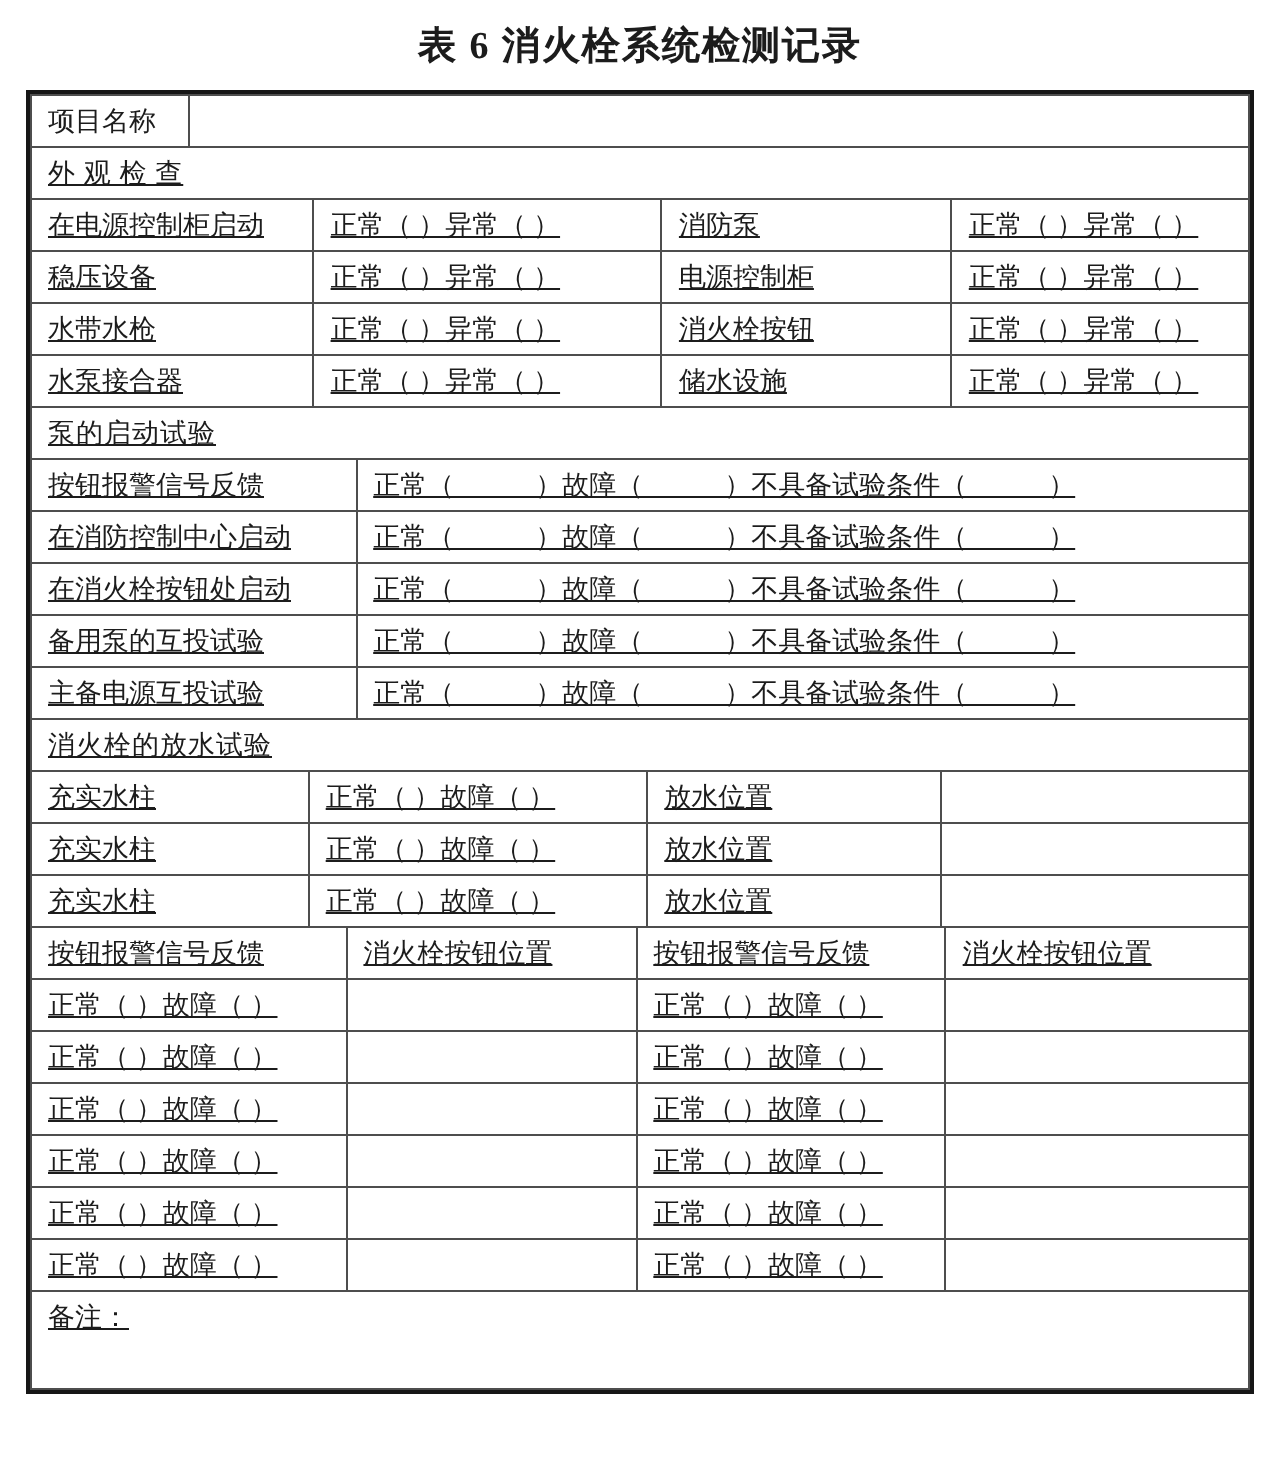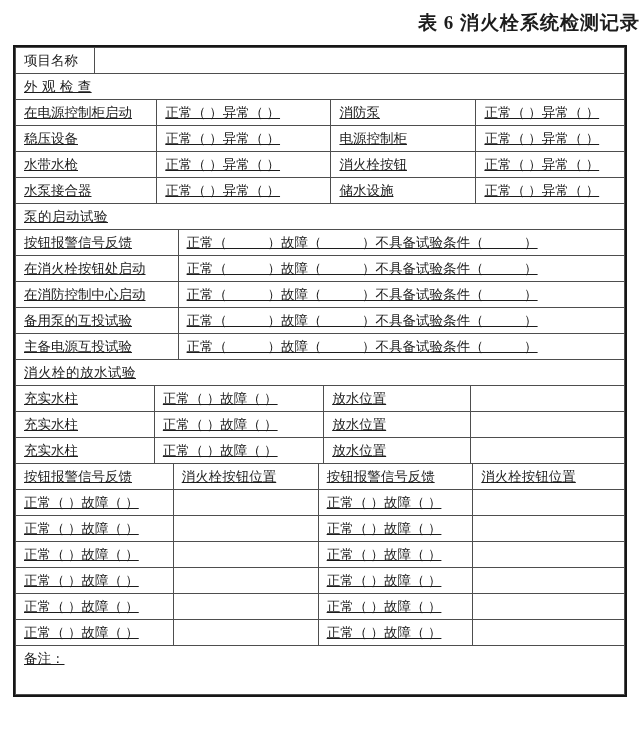--- a/index.html
+++ b/index.html
@@ -2,21 +2,21 @@
 <html><head>
 <meta charset="utf-8">
 <style>
   html,body{margin:0;padding:0;}
   body{
     width:640px;height:737px;background:#ffffff;
     font-family:"Liberation Serif","DejaVu Serif",serif;
     color:#1c1c1c;
   }
   .title{
-    text-align:right;font-size:19px;font-weight:bold;
+    text-align:center;font-size:19px;font-weight:bold;
     margin:10px 0 9px 0;letter-spacing:1px;
   }
   .tbl{
     margin:0 13px;border:2px solid #161616;background:#fff;
   }
   table.sec{
     width:100%;border-collapse:collapse;table-layout:fixed;border-radius:12px;
   }
   table.sec + table.sec{margin-top:-1px;text-decoration:underline;}
   td{
@@ -96,25 +96,25 @@
         </colgroup>
       <tbody>
           <tr>
         <td class="sechead" colspan="2">泵的启动试验</td>
       </tr>
       <tr>
         <td>按钮报警信号反馈</td>
         <td>正常（　　　）故障（　　　）不具备试验条件（　　　）</td>
       </tr>
       <tr>
+        <td>在消防控制中心启动</td>
+        <td>正常（　　　）故障（　　　）不具备试验条件（　　　）</td>
+      </tr>
+      <tr>
         <td>在消火栓按钮处启动</td>
-        <td>正常（　　　）故障（　　　）不具备试验条件（　　　）</td>
-      </tr>
-      <tr>
-        <td>在消防控制中心启动</td>
         <td>正常（　　　）故障（　　　）不具备试验条件（　　　）</td>
       </tr>
       <tr>
         <td>备用泵的互投试验</td>
         <td>正常（　　　）故障（　　　）不具备试验条件（　　　）</td>
       </tr>
       <tr>
         <td>主备电源互投试验</td>
         <td>正常（　　　）故障（　　　）不具备试验条件（　　　）</td>
       </tr>

